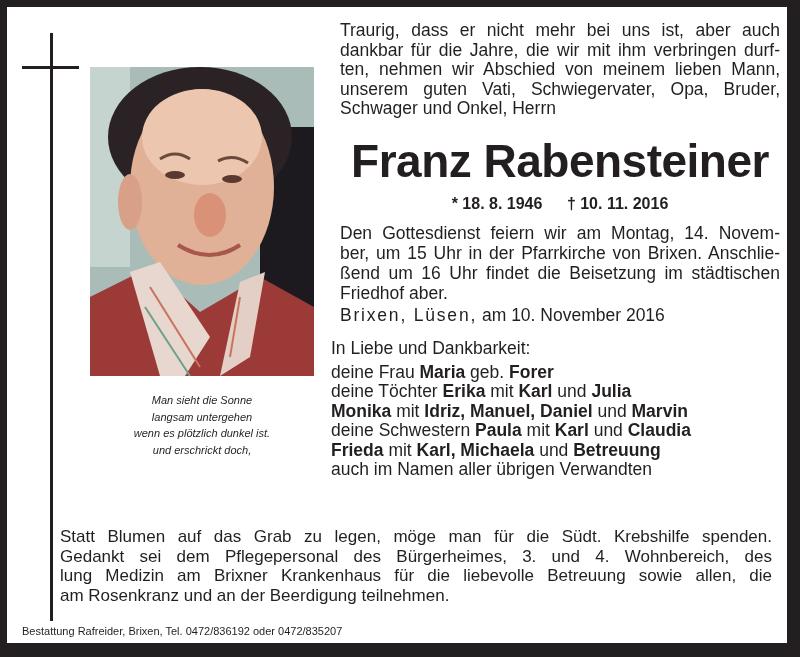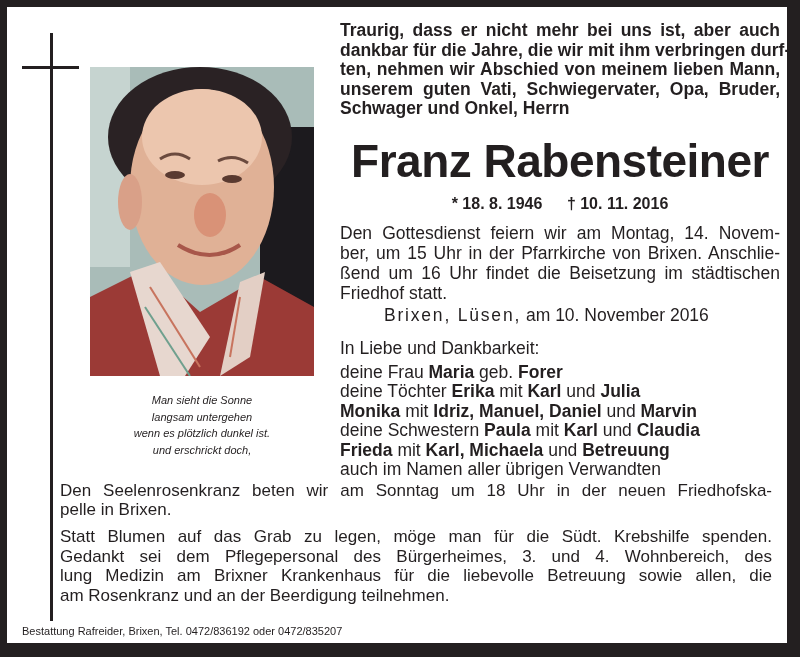--- a/index.html
+++ b/index.html
@@ -47,21 +47,21 @@
       line-height: 16.5px;
     }
     .quote div { white-space: nowrap; }
     .intro {
       position: absolute;
       left: 333px; top: 14px;
       width: 440px;
       font-size: 17.5px;
       line-height: 19.5px;
     }
-    .intro div { white-space: nowrap; font-weight: bold; }
+    .intro div { white-space: nowrap; }
     .just { text-align: justify; text-align-last: justify; }
     .name {
       position: absolute;
       left: 333px; top: 128px;
       width: 440px;
       text-align: center;
       font-size: 46px;
       font-weight: bold;
       line-height: 52px;
       letter-spacing: -0.5px;
@@ -83,26 +83,25 @@
       width: 440px;
       font-size: 17.5px;
       line-height: 20px;
     }
     .service div { white-space: nowrap; }
     .place {
       position: absolute;
       left: 333px; top: 298px;
       font-size: 17.5px;
       white-space: nowrap;
-      margin-left: 44px;
     }
     .place .spaced { letter-spacing: 1.8px; }
     .mourners {
       position: absolute;
-      left: 333px; top: 332px;
+      left: 324px; top: 332px;
       font-size: 17.5px;
       line-height: 19.5px;
     }
     .mourners div { white-space: nowrap; }
     .mourners .head { margin-bottom: 4px; }
     .mourners b { font-weight: bold; }
     .rosary {
       position: absolute;
       left: 53px; top: 474px;
       width: 712px;
@@ -175,44 +174,40 @@
 
   <div class="dates">
     <span>* 18. 8. 1946</span>
     <span>† 10. 11. 2016</span>
   </div>
 
   <div class="service">
     <div class="just">Den Gottesdienst feiern wir am Montag, 14. Novem-</div>
     <div class="just">ber, um 15 Uhr in der Pfarrkirche von Brixen. Anschlie-</div>
     <div class="just">ßend um 16 Uhr findet die Beisetzung im städtischen</div>
-    <div>Friedhof statt.</div>
+    <div>Friedhof aber.</div>
   </div>
 
   <div class="place">
     <span class="spaced">Brixen, Lüsen,</span>
     <span>am 10. November 2016</span>
   </div>
 
   <div class="mourners">
     <div class="head">In Liebe und Dankbarkeit:</div>
     <div id="mourner-lines">
         <div><span>deine Frau </span><b>Maria</b><span> geb. </span><b>Forer</b></div>
         <div><span>deine Töchter </span><b>Erika</b><span> mit </span><b>Karl</b><span> und </span><b>Julia</b></div>
         <div><b>Monika</b><span> mit </span><b>Idriz, Manuel, Daniel</b><span> und </span><b>Marvin</b></div>
         <div><span>deine Schwestern </span><b>Paula</b><span> mit </span><b>Karl</b><span> und </span><b>Claudia</b></div>
         <div><b>Frieda</b><span> mit </span><b>Karl, Michaela</b><span> und </span><b>Betreuung</b></div>
         <div><span>auch im Namen aller übrigen Verwandten</span></div>
       </div>
   </div>
 
-  <div class="rosary">
-    <div class="just">Den Seelenrosenkranz beten wir am Sonntag um 18 Uhr in der neuen Friedhofska-</div>
-    <div>pelle in Brixen.</div>
-  </div>
 
   <div class="thanks">
     <div class="just">Statt Blumen auf das Grab zu legen, möge man für die Südt. Krebshilfe spenden.</div>
     <div class="just">Gedankt sei dem Pflegepersonal des Bürgerheimes, 3. und 4. Wohnbereich, des</div>
     <div class="just">lung Medizin am Brixner Krankenhaus für die liebevolle Betreuung sowie allen, die</div>
     <div>am Rosenkranz und an der Beerdigung teilnehmen.</div>
   </div>
 
   <div class="footer">Bestattung Rafreider, Brixen, Tel. 0472/836192 oder 0472/835207</div>
 </div>

